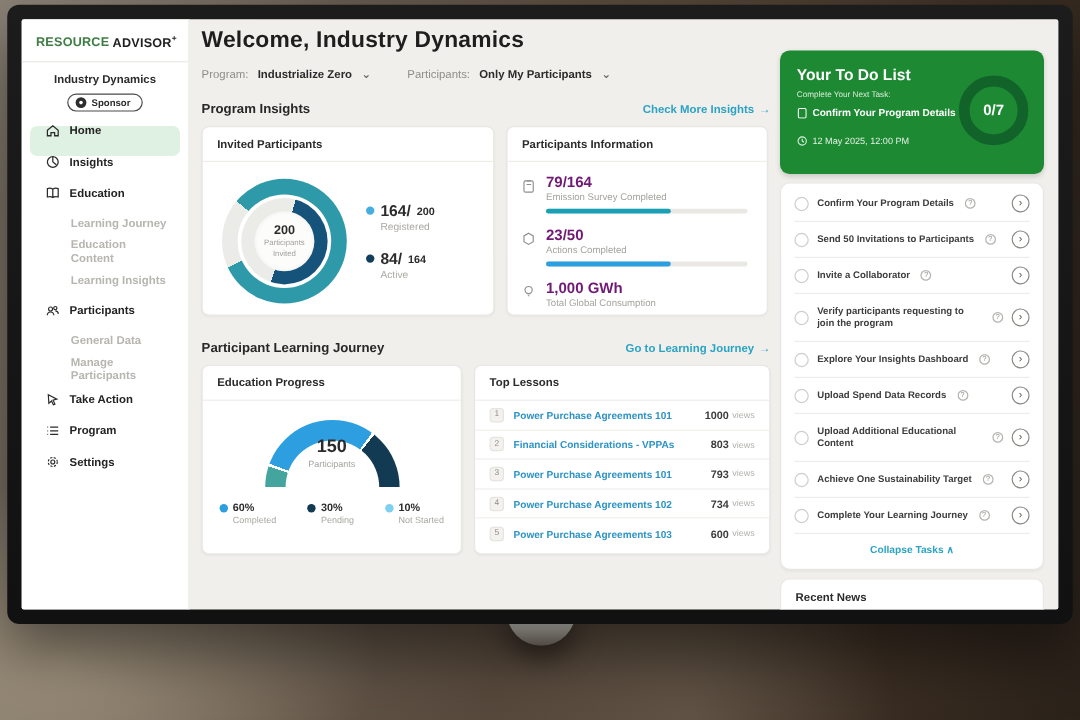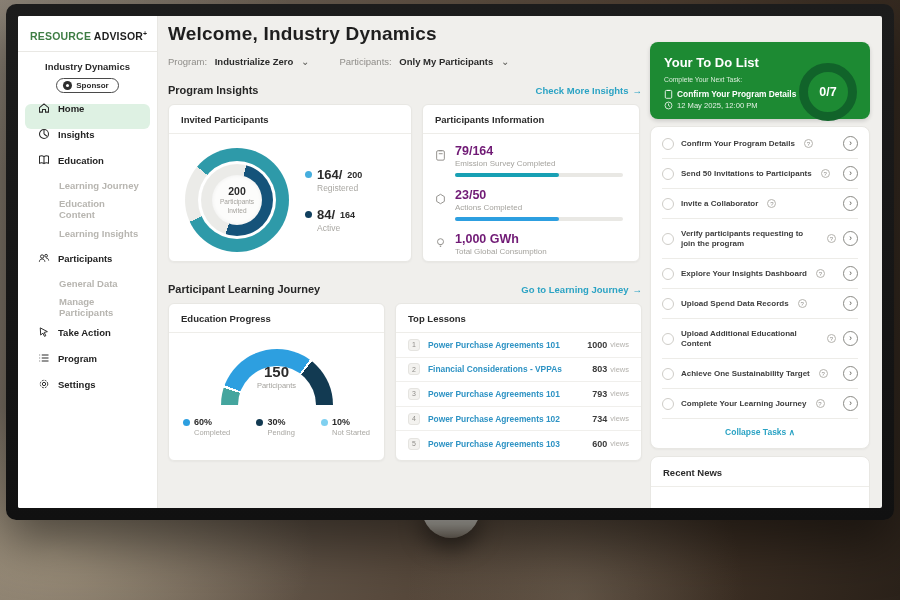--- a/index.html
+++ b/index.html
@@ -113,26 +113,26 @@
     border-bottom:1px solid #f0efec; cursor:pointer; }
   .lesson-row:last-child { border-bottom:none; }
   .rank { width:12px; height:12px; border-radius:3px; background:#f3f2ef; border:1px solid #e5e4e0;
     font-size:7px; color:#8f8d89; display:flex; align-items:center; justify-content:center; margin-right:8px; }
   .lesson-title { flex:1; font-size:8.4px; font-weight:bold; color:#2e93c4; }
   .views-n { font-size:9px; font-weight:bold; color:#3b3b3b; }
   .views-l { font-size:7.5px; color:#b3b1ac; margin-left:3px; }
 
   
   .rpanel { position:absolute; left:632px; top:0; width:220px; height:100%; }
-  .todo-card { margin-top:26px; height:77px; border-radius:8px; background:#1d8a33;
+  .todo-card { margin-top:26px; height:103px; border-radius:8px; background:#1d8a33;
     position:relative; padding:13px 14px; color:#fff; box-shadow:0 2px 4px rgba(0,0,0,.15); }
   .todo-title { font-size:13px; font-weight:bold; }
   .todo-sub { font-size:6.8px; margin-top:6px; color:#d8ecd9; }
   .todo-task { display:flex; align-items:center; gap:4px; font-size:8.4px; font-weight:bold; margin-top:6px; }
-  .todo-due { display:flex; align-items:center; gap:4px; font-size:7.6px; margin-top:2px; color:#e3f1e4; }
+  .todo-due { display:flex; align-items:center; gap:4px; font-size:7.6px; margin-top:14px; color:#e3f1e4; }
   .todo-ring { position:absolute; right:13px; top:21px; width:58px; height:58px; border-radius:50%;
     display:flex; align-items:center; justify-content:center; font-size:12.5px; font-weight:bold; color:#fff; }
   .tasks-card { margin-top:7px; background:#fff; border:1px solid #e8e7e3; border-radius:8px;
     padding:2px 11px; box-shadow:0 1px 2px rgba(0,0,0,.04); }
   .task { display:flex; align-items:center; gap:7px; border-bottom:1px solid #edece8; height:30px; cursor:pointer; }
   .task.tall { height:40px; }
   .task:last-of-type { border-bottom:none; }
   .t-check { flex:0 0 auto; width:12px; height:12px; border:1.4px solid #cfcdc8; border-radius:50%; }
   .t-label { font-size:8px; font-weight:bold; color:#3d3d3d; line-height:1.25; }
   .t-info { flex:0 0 auto; width:9px; height:9px; border:1px solid #b5b3ae; border-radius:50%;

